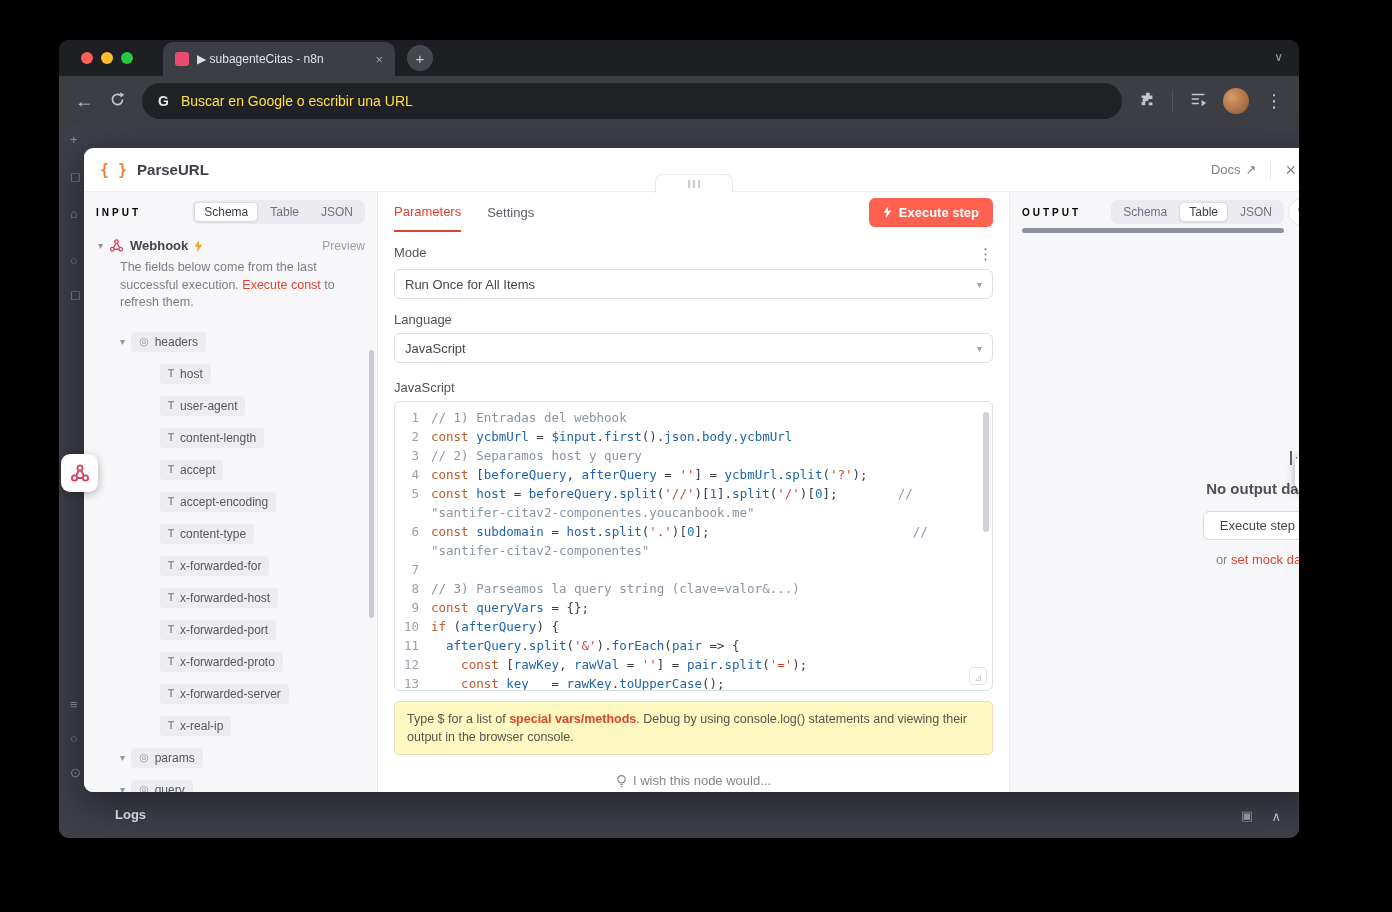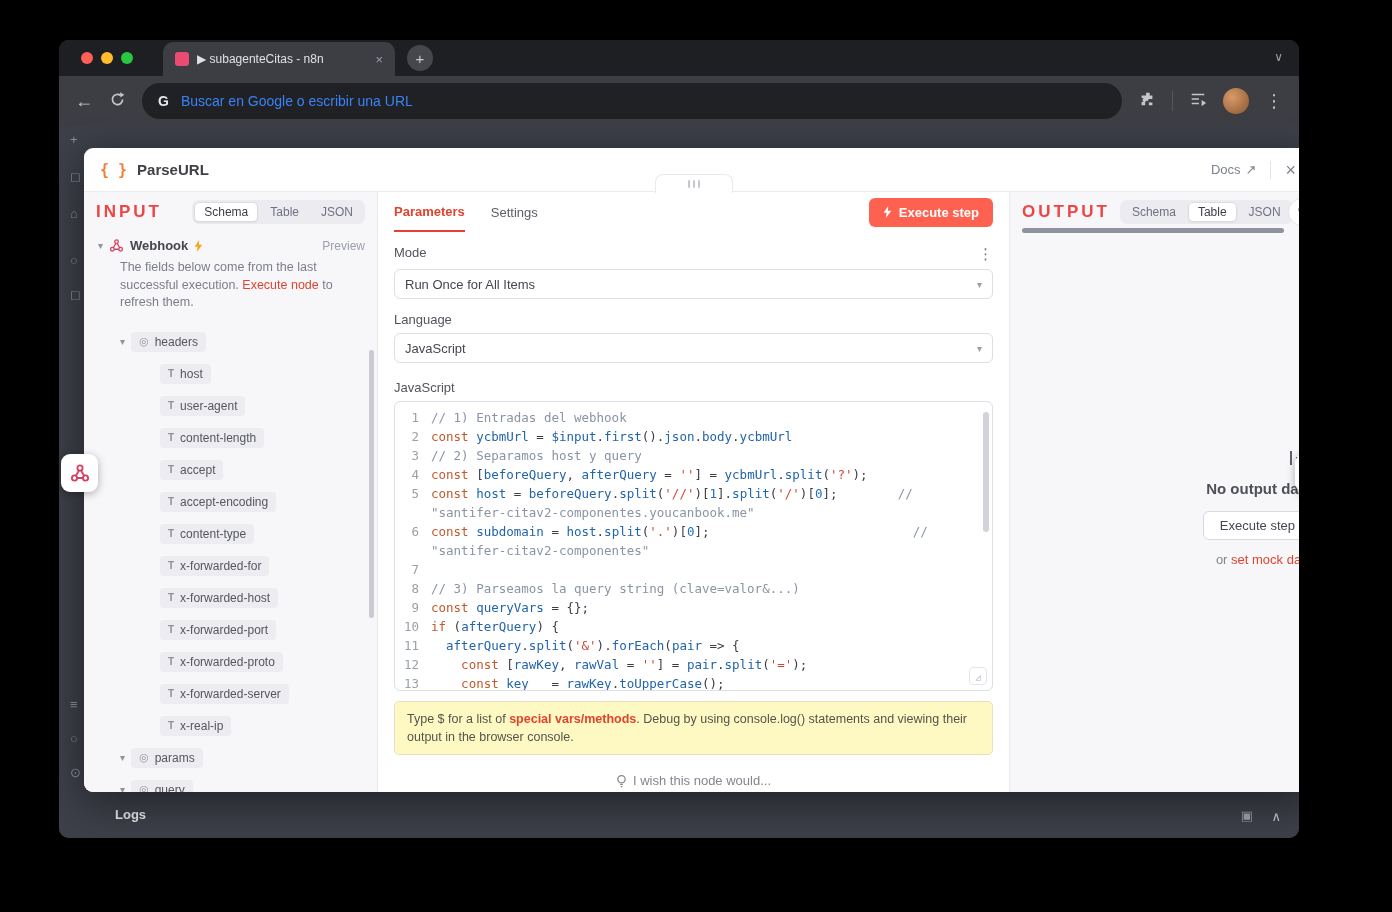--- a/index.html
+++ b/index.html
@@ -20,21 +20,21 @@
   .newtab{width:26px;height:26px;border-radius:50%;margin-left:12px;display:grid;place-items:center;
     background:#46474d;color:#c7cacf;font-size:15px;}
   .strip-chev{position:absolute;right:16px;top:10px;color:#9aa0a6;font-size:12px;}
   
   .navbar{position:absolute;top:36px;left:0;right:0;height:50px;background:#3d3e44;display:flex;
     align-items:center;padding:0 16px;box-sizing:border-box;gap:16px;}
   .nav-ic{color:#c3c6cb;font-size:18px;line-height:1;}
   .urlbar{flex:1;height:36px;background:#202124;border-radius:18px;display:flex;align-items:center;
     gap:12px;padding:0 16px;box-sizing:border-box;}
   .g-ic{color:#e8eaed;font-weight:bold;font-size:14px;}
-  .url-text{color:#3b82f6;font-size:14px;}
+  .url-text{color:#fde047;font-size:14px;}
   .nav-right{display:flex;align-items:center;gap:16px;}
   .nav-div{width:1px;height:20px;background:#55565c;}
   .avatar{width:26px;height:26px;border-radius:50%;background:radial-gradient(circle at 35% 35%,#d99a66,#8a5632);}
   
   .page{position:absolute;top:86px;left:0;right:0;bottom:0;background:#3d3f49;z-index:1;}
   .side-ic{position:absolute;left:11px;color:#8b8e99;font-size:13px;}
   .bg-card{position:absolute;left:1240px;width:70px;height:40px;border:1px solid #50525c;border-radius:8px;}
   .logs{position:absolute;left:56px;bottom:16px;color:#e6e8ec;font-size:13px;font-weight:600;}
   .pg-grid{position:absolute;right:46px;bottom:15px;color:#9fa2ac;font-size:13px;}
   .pg-collapse{position:absolute;right:18px;bottom:14px;color:#c9ccd2;font-size:13px;}
@@ -50,42 +50,42 @@
   .hdr-div{width:1px;height:18px;background:#e2e3e8;}
   .close{color:#7e828c;font-size:18px;line-height:1;}
   .grip{position:absolute;left:571px;top:26px;width:76px;height:18px;background:#fff;border:1px solid #e9e9ee;
     border-bottom:none;border-radius:8px 8px 0 0;display:flex;align-items:center;justify-content:center;gap:3px;z-index:2;}
   .grip i{width:2px;height:8px;background:#c6c8cf;border-radius:1px;}
   .panels{position:absolute;top:44px;left:0;right:0;bottom:0;display:flex;}
   .input-panel{width:293px;background:#f7f7f9;border-right:1px solid #eaeaef;position:relative;overflow:hidden;flex:none;}
   .center-panel{flex:1;background:#fff;position:relative;overflow:hidden;}
   .output-panel{width:302px;background:#f7f7f9;border-left:1px solid #eaeaef;position:relative;overflow:hidden;flex:none;}
   .panel-head{height:40px;display:flex;align-items:center;padding:0 12px;gap:10px;}
-  .panel-title{font-size:17px;font-weight:700;letter-spacing:3px;color:#ef4444;}
+  .panel-title{font-size:10px;font-weight:700;letter-spacing:3px;color:#000000;}
   .segmented{margin-left:auto;display:flex;background:#ebebf0;border-radius:7px;padding:2px;gap:2px;}
   .seg{font-size:12px;color:#6f7280;padding:3px 10px;border-radius:5px;}
   .seg.active{background:#fff;color:#3c3e48;border:1px solid #dadbe2;padding:2px 9px;box-shadow:0 1px 2px rgba(0,0,0,.06);}
   
   .wh-row{display:flex;align-items:center;gap:6px;padding:6px 12px 0 14px;}
   .chev{color:#8f93a0;font-size:10px;}
   .wh-name{font-size:13px;font-weight:600;color:#45464f;}
   .preview{margin-left:auto;color:#9b9eab;font-size:12px;}
   .note{margin:6px 14px 0 36px;font-size:12.5px;line-height:1.4;color:#7b7e8a;width:215px;}
   .lnk{color:#e1432f;}
   .tree{margin-top:14px;}
   .tree-row{display:flex;align-items:center;height:32px;padding-left:36px;gap:6px;}
   .tree-row.field{padding-left:76px;}
   .pill{display:inline-flex;align-items:center;gap:6px;background:#ececf1;border-radius:4px;
     padding:3px 8px;font-size:12px;color:#55575f;}
   .tic{font-size:10px;color:#8d909c;font-weight:700;}
   .gic{font-size:11px;color:#8d909c;}
   .in-sb{position:absolute;right:3px;top:158px;width:5px;height:268px;background:#c9cad2;border-radius:3px;}
   
   .tabs-row{height:40px;display:flex;align-items:center;padding:0 16px;gap:26px;}
-  .tab-param{font-size:13px;font-weight:700;color:#e1432f;height:100%;display:flex;align-items:center;
+  .tab-param{font-size:13px;font-weight:400;color:#e1432f;height:100%;display:flex;align-items:center;
     border-bottom:2px solid #e1432f;box-sizing:border-box;}
   .tab-settings{font-size:13px;color:#5c5e68;}
   .exec-btn{margin-left:auto;background:#ff6150;color:#fff;font-size:13px;font-weight:600;border-radius:6px;
     padding:7px 14px;display:flex;align-items:center;gap:7px;}
   .form{padding:0 16px;}
   .lbl-row{display:flex;align-items:flex-start;justify-content:space-between;margin-top:13px;}
   .lbl{font-size:13px;color:#52545e;}
   .kebab{color:#6f7280;font-size:15px;}
   .select{margin-top:6px;height:28px;border:1px solid #dcdfe7;border-radius:6px;display:flex;align-items:center;
     justify-content:space-between;padding:0 10px;font-size:13px;color:#45474f;background:#fff;}
@@ -227,21 +227,21 @@
               <circle cx="4.5" cy="15" r="2.4" fill="none" stroke="#d5405e" stroke-width="1.7"></circle>
               <circle cx="15.5" cy="15" r="2.4" fill="none" stroke="#d5405e" stroke-width="1.7"></circle>
               <path d="M9 7.3 L6 12.7 M11 7.3 L14 12.7 M7 15 L13 15" stroke="#d5405e" stroke-width="1.7" fill="none"></path>
             </svg>
             <span class="wh-name">Webhook</span>
             <svg width="9" height="12" viewBox="0 0 10 14">
               <path d="M5.8 0 L0.5 8 H4 L3 14 L9.5 5.5 H5.5 Z" fill="#f5a623"></path>
             </svg>
             <span class="preview">Preview</span>
           </div>
-          <div class="note"><span>The fields below come from the last successful execution. </span><span class="lnk">Execute node</span><span> to refresh them.</span></div>
+          <div class="note"><span>The fields below come from the last successful execution. </span><span class="lnk">Execute const</span><span> to refresh them.</span></div>
           <div class="tree" id="schema-tree">
               <div class="tree-row group">
                 <span class="chev">▾</span>
                 <span class="pill">
                   <span class="gic">◎</span>
                   <span>headers</span>
                 </span>
               </div>
               <div class="tree-row field">
                 <span class="pill">

